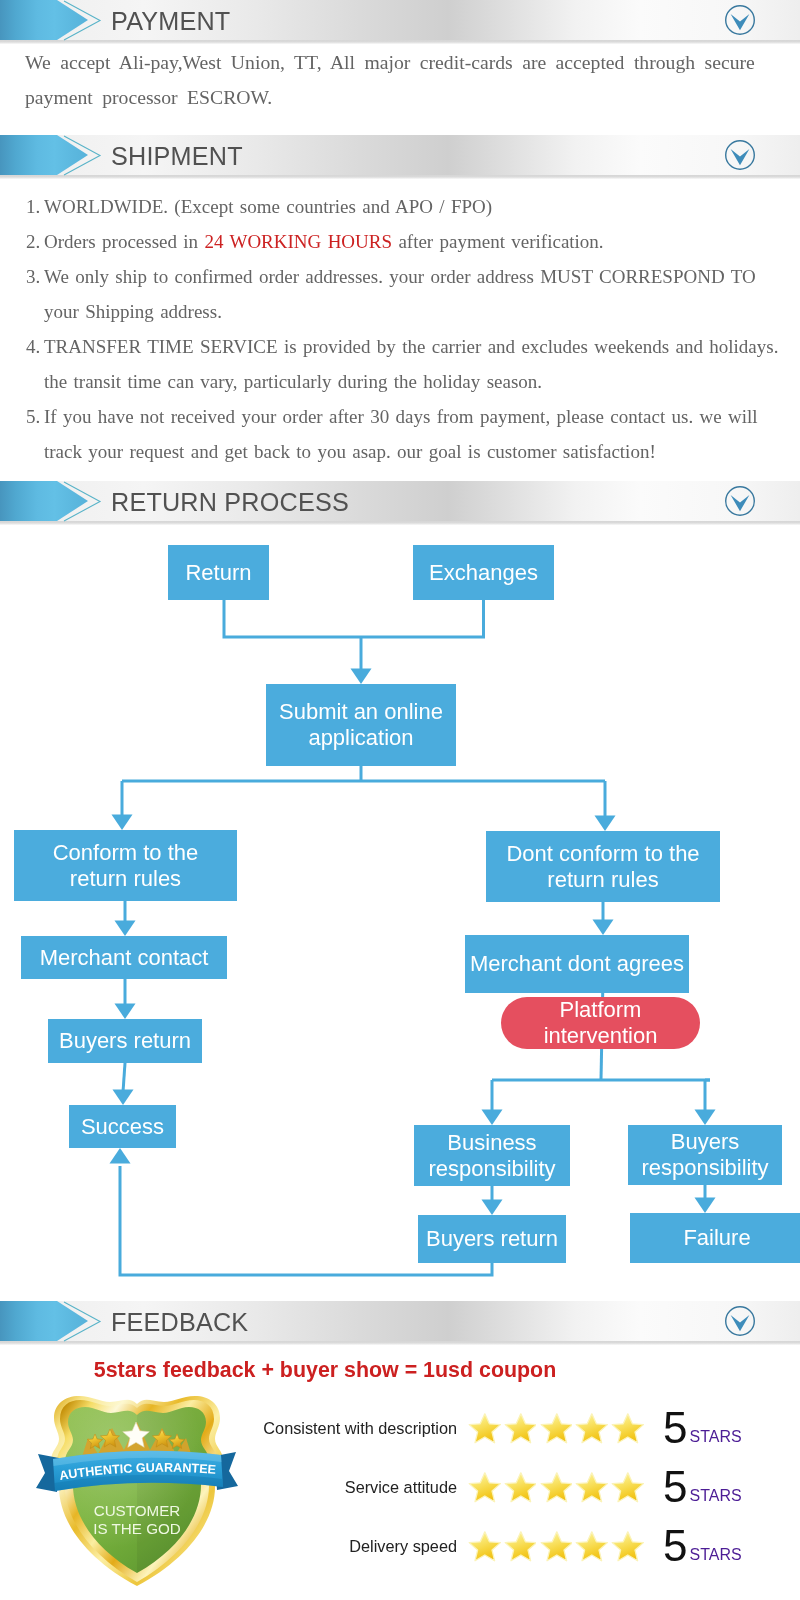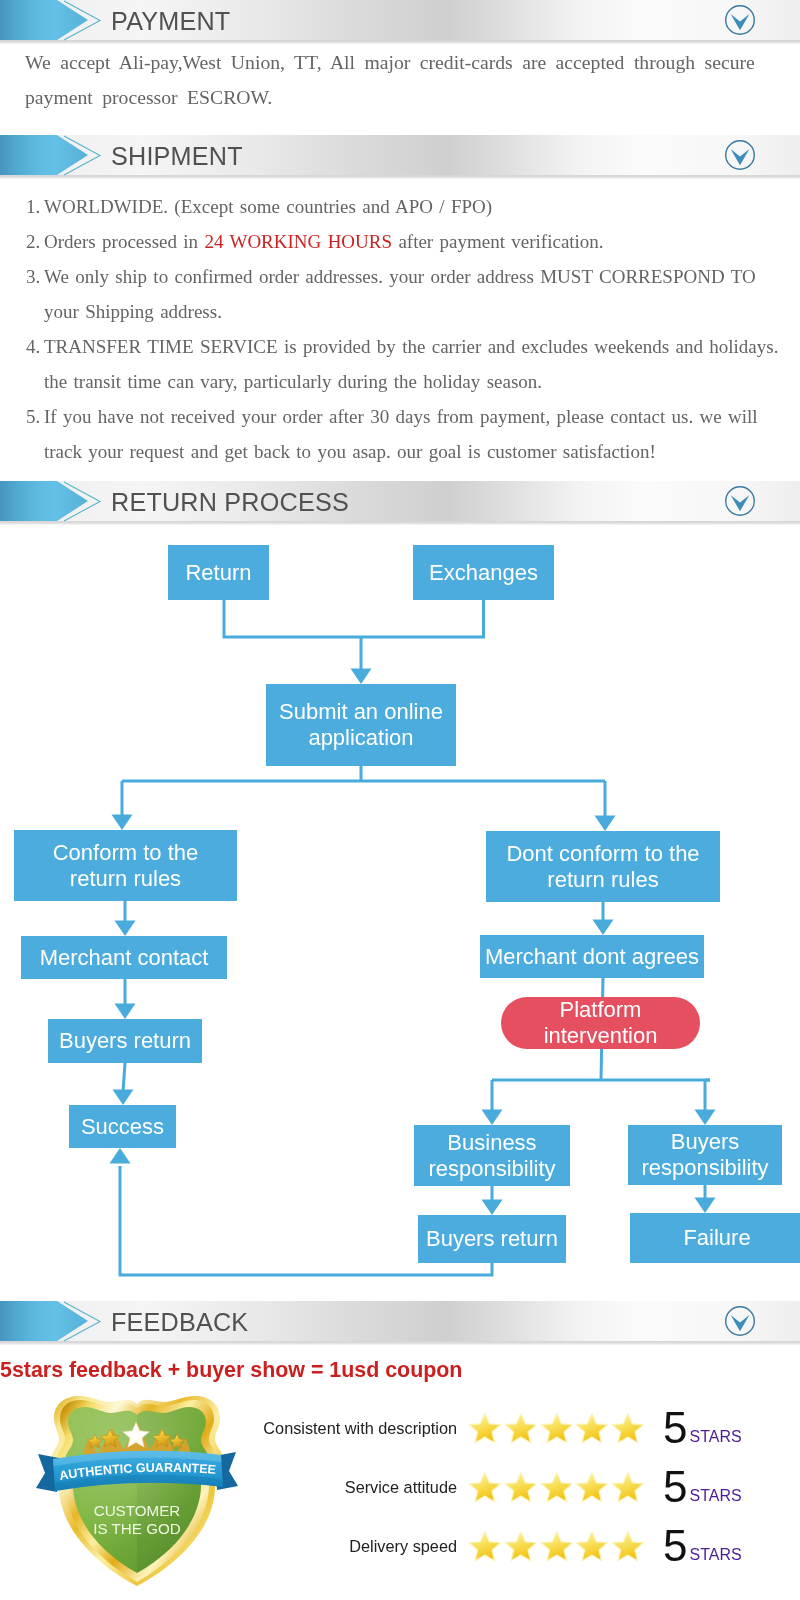--- a/index.html
+++ b/index.html
@@ -27,21 +27,21 @@
   ol.list li .num{position:absolute;left:-18px;top:0;}
   .red{color:#cc2222;}
 
   
   .fc{position:absolute;left:0;top:0;width:800px;height:800px;}
   .node{position:absolute;background:#4BACDD;color:#fff;font-family:"Liberation Sans",sans-serif;
     font-size:22px;display:flex;align-items:center;justify-content:center;text-align:center;line-height:1.18;}
   .node.pill{background:#E54F5F;border-radius:31px;}
 
   
-  .fb-title{position:absolute;width:650px;text-align:left;font-family:"Liberation Sans",sans-serif;
+  .fb-title{position:absolute;width:650px;text-align:center;font-family:"Liberation Sans",sans-serif;
     font-weight:bold;font-size:21.4px;color:#cc2020;}
   .fb-row{position:absolute;display:flex;align-items:center;}
   .fb-label{font-family:"Liberation Sans",sans-serif;font-size:16.3px;color:#222;text-align:right;}
   .fb-num{font-family:"Liberation Sans",sans-serif;font-size:44px;color:#111;line-height:1;margin-left:16px;}
   .fb-stars-word{font-family:"Liberation Sans",sans-serif;font-size:16px;color:#4c1d95;align-self:flex-end;padding-bottom:0px;margin-left:2px;}
   .stars{display:flex;margin-left:11px;width:179px;}
   .stars svg{display:block;margin-right:3.2px;}
 </style>
 </head>
 <body>
@@ -164,21 +164,21 @@
     <div class="node" style="left:266px;top:159px;width:190px;height:82px;">
         <span><span>Submit an online</span><br><span>application</span></span>
       </div>
     <div class="node" style="left:14px;top:305px;width:223px;height:71px;">
         <span><span>Conform to the</span><br><span>return rules</span></span>
       </div>
     <div class="node" style="left:486px;top:306px;width:234px;height:71px;align-items:center;">
         <span><span>Dont conform to the</span><br><span>return rules</span></span>
       </div>
     <div class="node" style="left:21px;top:411px;width:206px;height:43px;">Merchant contact</div>
-    <div class="node" style="left:480px;top:410px;width:224px;height:43px;">Merchant dont agrees</div>
+    <div class="node" style="left:465px;top:410px;width:224px;height:58px;">Merchant dont agrees</div>
     <div class="node" style="left:48px;top:494px;width:154px;height:44px;">Buyers return</div>
     <div class="node pill" style="left:501px;top:472px;width:199px;height:52px;">
         <span><span>Platform</span><br><span>intervention</span></span>
       </div>
     <div class="node" style="left:69px;top:580px;width:107px;height:43px;">Success</div>
     <div class="node" style="left:414px;top:600px;width:156px;height:61px;">
         <span><span>Business</span><br><span>responsibility</span></span>
       </div>
     <div class="node" style="left:628px;top:600px;width:154px;height:60px;">
         <span><span>Buyers</span><br><span>responsibility</span></span>

